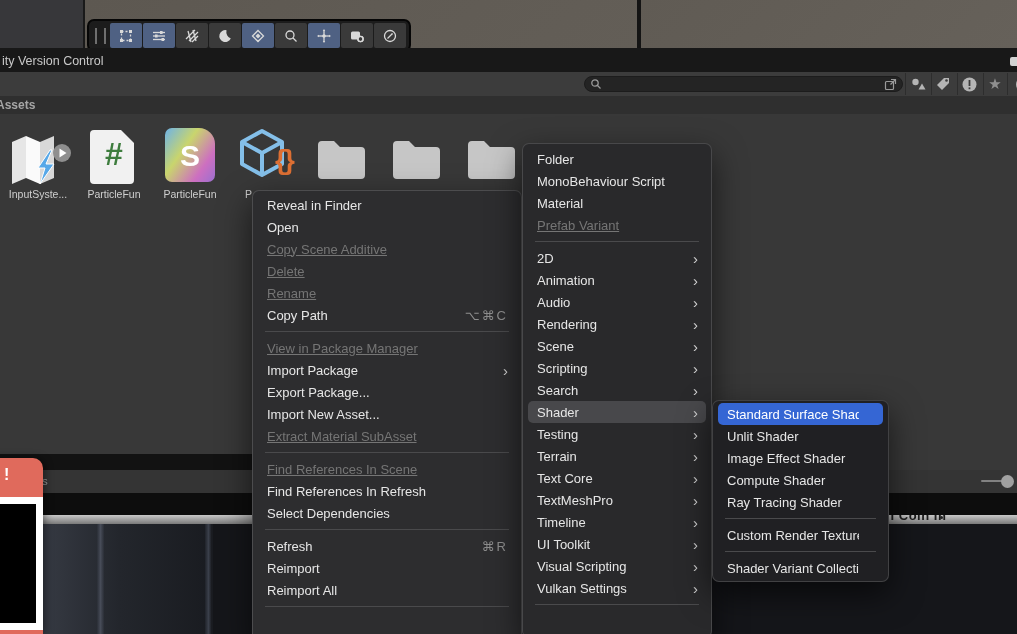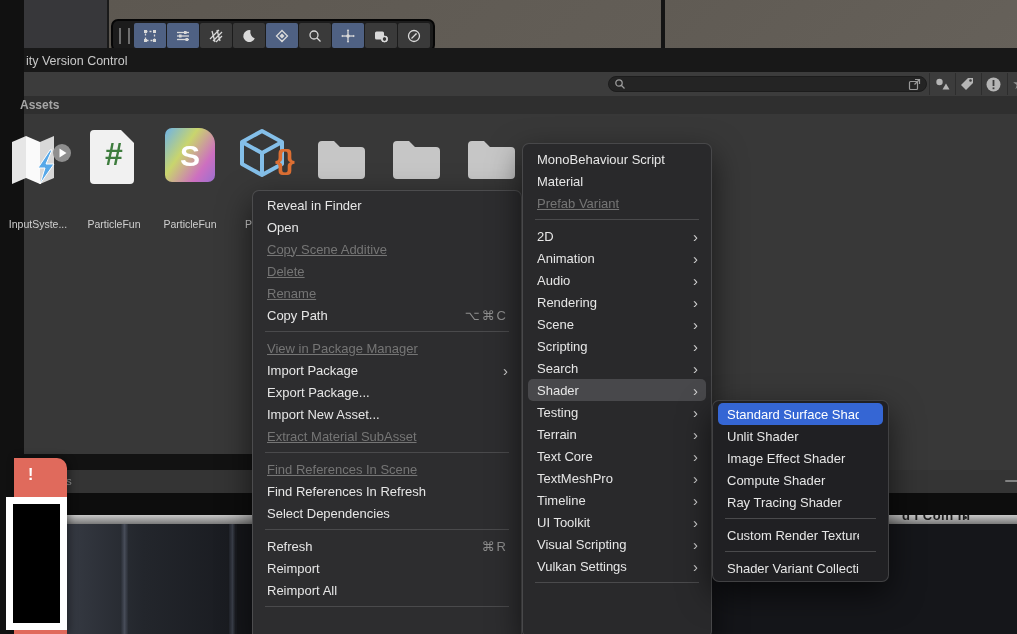--- a/index.html
+++ b/index.html
@@ -1,18 +1,18 @@
 <!DOCTYPE html>
 <html><head>
 <meta charset="utf-8">
 <style>
   html,body{margin:0;padding:0;background:#000;}
   #screen{position:relative;width:1017px;height:634px;overflow:hidden;background:#111;
     font-family:"Liberation Sans","DejaVu Sans",sans-serif;-webkit-font-smoothing:antialiased;}
-  .abs{position:absolute;margin-left:24px;}
+  .abs{position:absolute;}
 
   
   #top-left-panel{left:0;top:0;width:83px;height:48px;background:#37373a;border-right:2px solid #1a1a1a;}
   #scene-pane-left{left:85px;top:0;width:552px;height:48px;background:linear-gradient(135deg,#5d5851,#635e57);}
   #scene-divider{left:637px;top:0;width:4px;height:48px;background:#141414;}
   #scene-pane-right{left:641px;top:0;width:376px;height:48px;background:linear-gradient(135deg,#605b54,#66615a);}
 
   
   #scene-toolbar{left:87px;top:19px;height:29px;background:#1c1c1c;border:2px solid #060606;border-radius:7px;
     display:flex;align-items:center;padding:0 3px;gap:1px;}
@@ -34,21 +34,21 @@
   .vdiv{top:73px;width:1px;height:22px;background:#2d2d2d;}
   .ricon{top:74px;width:20px;height:20px;display:flex;align-items:center;justify-content:center;}
 
   
   #assets-header{left:0;top:96px;width:1017px;height:18px;background:#2f2f2f;border-bottom:1px solid #232323;}
   #assets-header-label{left:-4px;top:98px;font-size:12px;font-weight:bold;color:#a6a6a6;}
 
   
   #content{left:0;top:114px;width:1017px;height:356px;background:#383838;}
   .tile{position:absolute;top:122px;width:76px;height:84px;}
-  .alabel{position:absolute;top:66px;left:0;width:100%;text-align:center;font-size:10.5px;color:#cfcfcf;white-space:nowrap;overflow:hidden;margin-top:30px;}
+  .alabel{position:absolute;top:66px;left:0;width:100%;text-align:center;font-size:10.5px;color:#cfcfcf;white-space:nowrap;overflow:hidden;}
   .glyph{position:absolute;font-weight:bold;}
 
   
   #left-black-top{left:0;top:454px;width:260px;height:16px;background:#121212;}
   #footer-row{left:0;top:470px;width:1017px;height:23px;background:#343434;}
   #footer-path{left:42px;top:475px;font-size:11.5px;color:#9a9a9a;}
   #zoom-track{left:981px;top:480px;width:27px;height:2px;background:#828282;border-radius:1px;}
   #zoom-handle{left:1001px;top:475px;width:13px;height:13px;border-radius:50%;background:#a0a0a0;}
   #black-band{left:0;top:493px;width:1017px;height:22px;background:#0d0d0d;}
   #bg-titlebar{left:43px;top:515px;width:974px;height:9px;background:linear-gradient(180deg,#c8c8c8,#7a7a7a);overflow:hidden;}
@@ -362,20 +362,24 @@
       </div>
       <div class="mi">
         <span class="lbl">Reimport All</span>
         <span class="shortcut"></span>
       </div>
       <div class="msep"></div>
     </div>
 
   <div class="menu" id="create-submenu">
 
+  <div class="mi">
+        <span class="lbl">Folder</span>
+        <span class="shortcut"></span>
+      </div>
       <div class="mi">
         <span class="lbl">MonoBehaviour Script</span>
         <span class="shortcut"></span>
       </div>
       <div class="mi">
         <span class="lbl">Material</span>
         <span class="shortcut"></span>
       </div>
       <div class="mi disabled">
         <span class="lbl">Prefab Variant</span>

